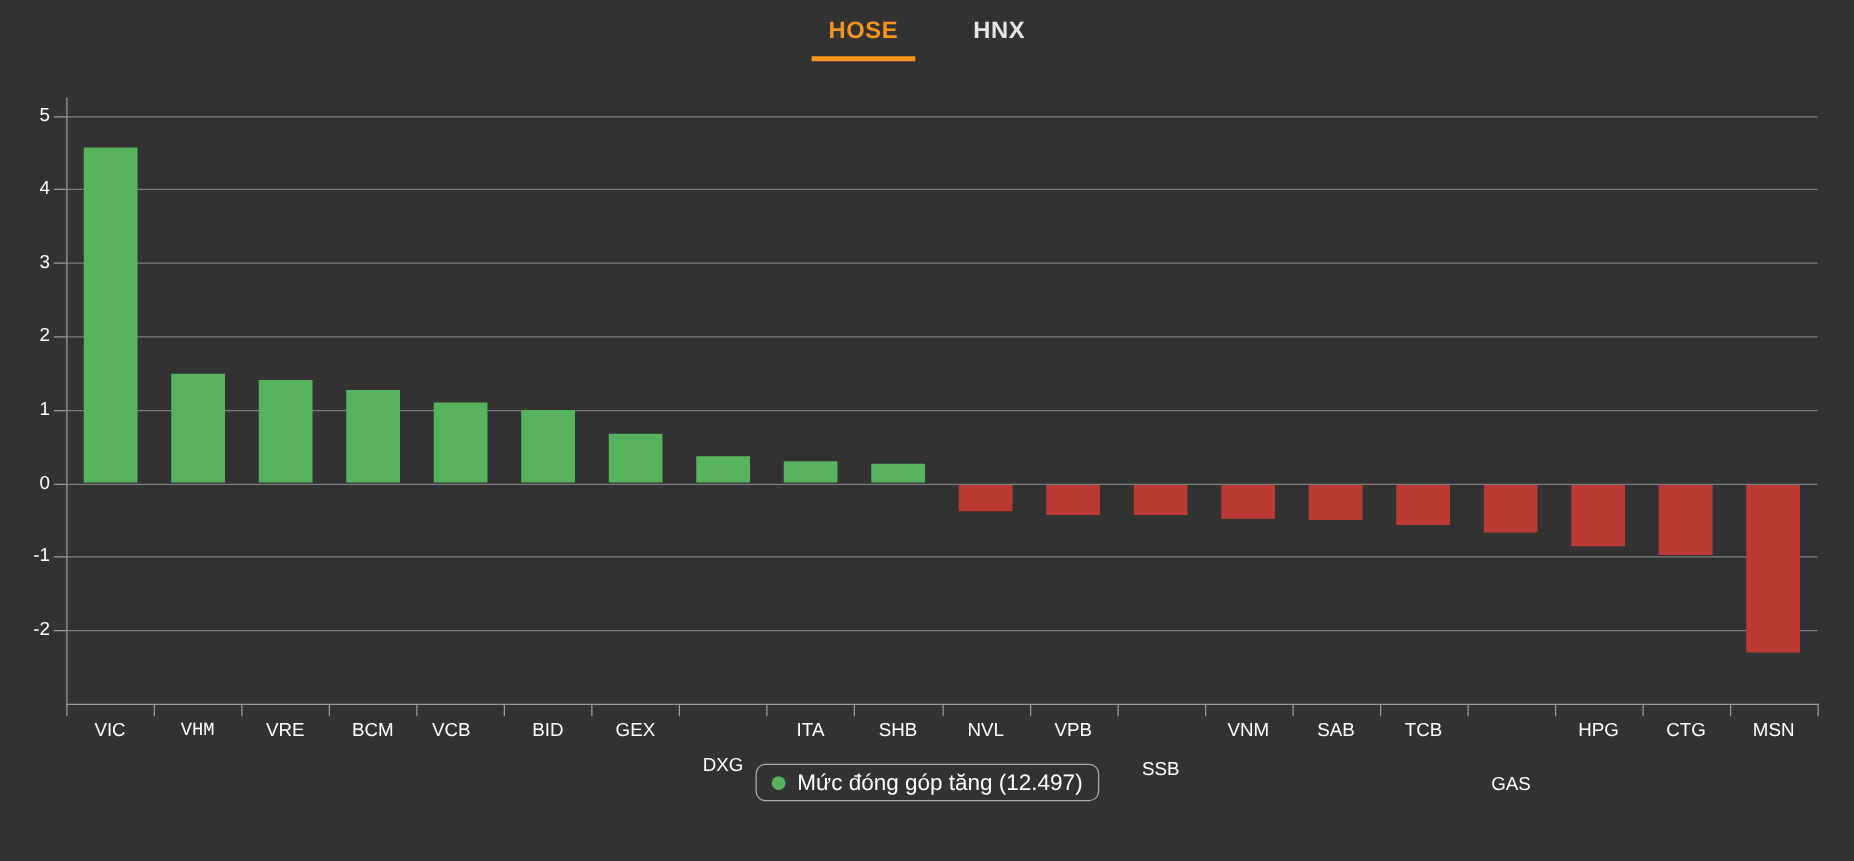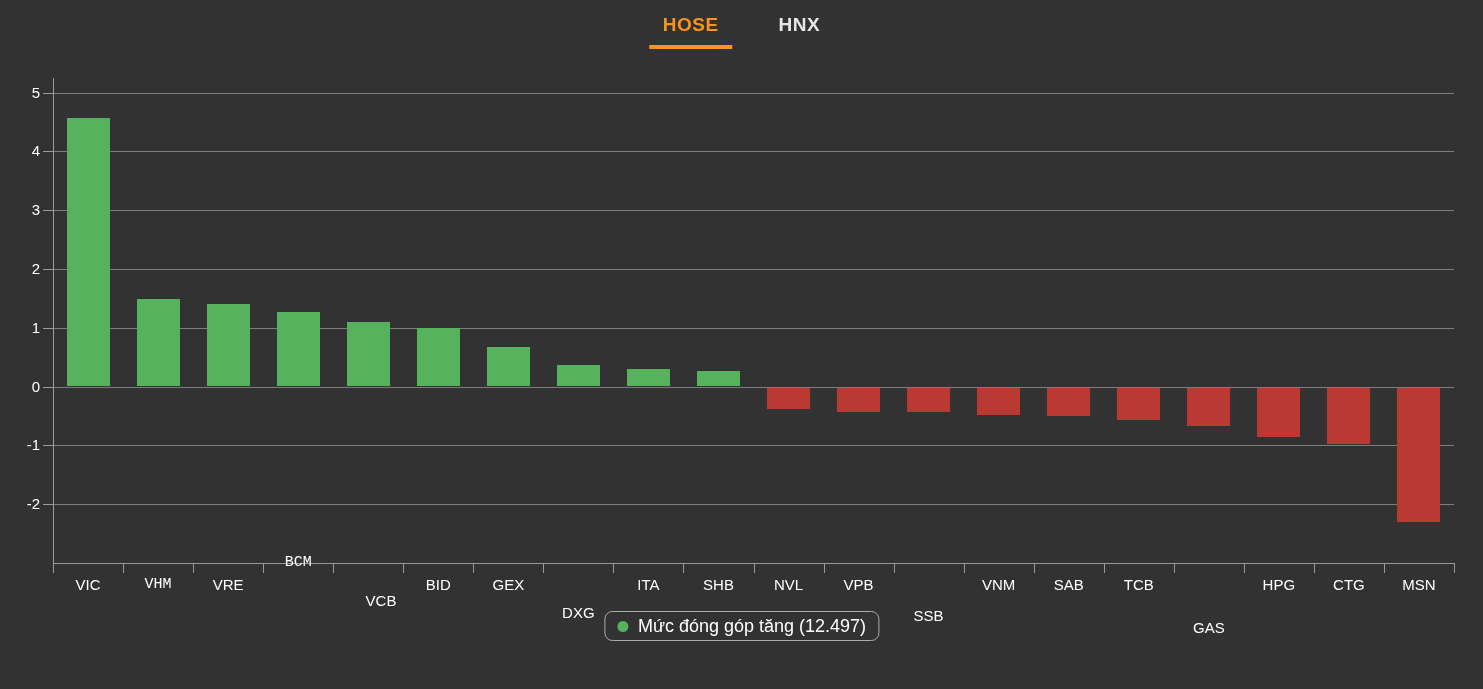--- a/index.html
+++ b/index.html
@@ -112,23 +112,23 @@
       <div class="tick" style="left: 1313.9px; top: 563px; width: 1px; height: 10px;"></div>
       <div class="tick" style="left: 1383.95px; top: 563px; width: 1px; height: 10px;"></div>
       <div class="tick" style="left: 1454px; top: 563px; width: 1px; height: 10px;"></div>
       <div class="bar" style="left: 66.525px; top: 117.784px; width: 43px; height: 268.716px; background: rgb(86, 178, 92);"></div>
       <div class="xlabel" style="left: 53.025px; top: 576px;">VIC</div>
       <div class="bar" style="left: 136.575px; top: 298.888px; width: 43px; height: 87.612px; background: rgb(86, 178, 92);"></div>
       <div class="xlabel" style="left: 123.075px; top: 576px; font-family: Liberation Mono, monospace;">VHM</div>
       <div class="bar" style="left: 206.625px; top: 303.592px; width: 43px; height: 82.908px; background: rgb(86, 178, 92);"></div>
       <div class="xlabel" style="left: 193.125px; top: 576px;">VRE</div>
       <div class="bar" style="left: 276.675px; top: 311.824px; width: 43px; height: 74.676px; background: rgb(86, 178, 92);"></div>
-      <div class="xlabel" style="left: 263.175px; top: 554px; font-family: Liberation Mono, monospace;">BCM</div>
+      <div class="xlabel" style="left: 263.175px; top: 576px;">BCM</div>
       <div class="bar" style="left: 346.725px; top: 322.408px; width: 43px; height: 64.092px; background: rgb(86, 178, 92);"></div>
-      <div class="xlabel" style="left: 346px; top: 576px; margin-top: 16px;">VCB</div>
+      <div class="xlabel" style="left: 326px; top: 576px;">VCB</div>
       <div class="bar" style="left: 416.775px; top: 327.7px; width: 43px; height: 58.8px; background: rgb(86, 178, 92);"></div>
       <div class="xlabel" style="left: 403.275px; top: 576px;">BID</div>
       <div class="bar" style="left: 486.825px; top: 347.104px; width: 43px; height: 39.396px; background: rgb(86, 178, 92);"></div>
       <div class="xlabel" style="left: 473.325px; top: 576px;">GEX</div>
       <div class="bar" style="left: 556.875px; top: 364.744px; width: 43px; height: 21.756px; background: rgb(86, 178, 92);"></div>
       <div class="xlabel" style="left: 543.375px; top: 576px; margin-top: 28px;">DXG</div>
       <div class="bar" style="left: 626.925px; top: 369.448px; width: 43px; height: 17.052px; background: rgb(86, 178, 92);"></div>
       <div class="xlabel" style="left: 613.425px; top: 576px;">ITA</div>
       <div class="bar" style="left: 696.975px; top: 371.212px; width: 43px; height: 15.288px; background: rgb(86, 178, 92);"></div>
       <div class="xlabel" style="left: 683.475px; top: 576px;">SHB</div>

